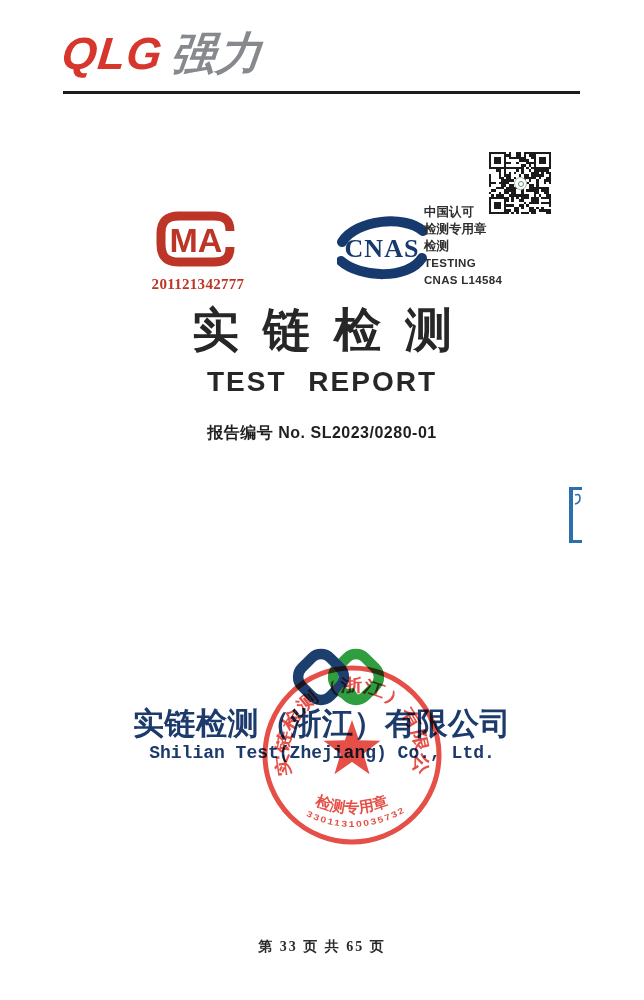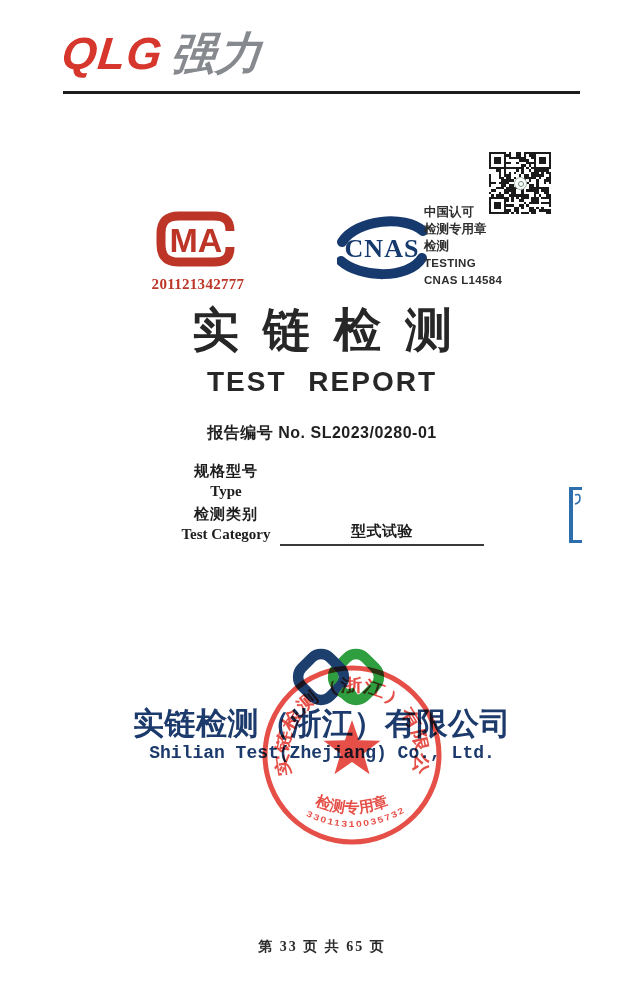--- a/index.html
+++ b/index.html
@@ -462,31 +462,20 @@
     <div class="en">TESTING</div>
     <div class="en">CNAS L14584</div>
   </div>
 
   <div class="title-cn">实链检测</div>
   <div class="title-en">TEST REPORT</div>
   <div class="report-no">报告编号 No. SL2023/0280-01</div>
 
   <div class="form">
     <div class="field">
-      <div class="flabels">
-        <div class="label-cn">规格型号</div>
-        <div class="label-en">Type</div>
-      </div>
-    </div>
-    <div class="field">
-      <div class="flabels">
-        <div class="label-cn">检测类别</div>
-        <div class="label-en">Test Category</div>
-      </div>
-      <div class="fvalue">型式试验</div>
     </div>
   </div>
 
   <div class="chain">
     <svg width="105" height="72" viewBox="0 0 105 72">
       <g transform="translate(70,36) rotate(45)">
         <rect x="-20" y="-20" width="40" height="40" rx="13" fill="none" stroke="#2f9e3f" stroke-width="10.5"></rect>
       </g>
       <g transform="translate(35,36) rotate(45)">
         <rect x="-20" y="-20" width="40" height="40" rx="13" fill="none" stroke="#1d3f6e" stroke-width="10.5"></rect>

